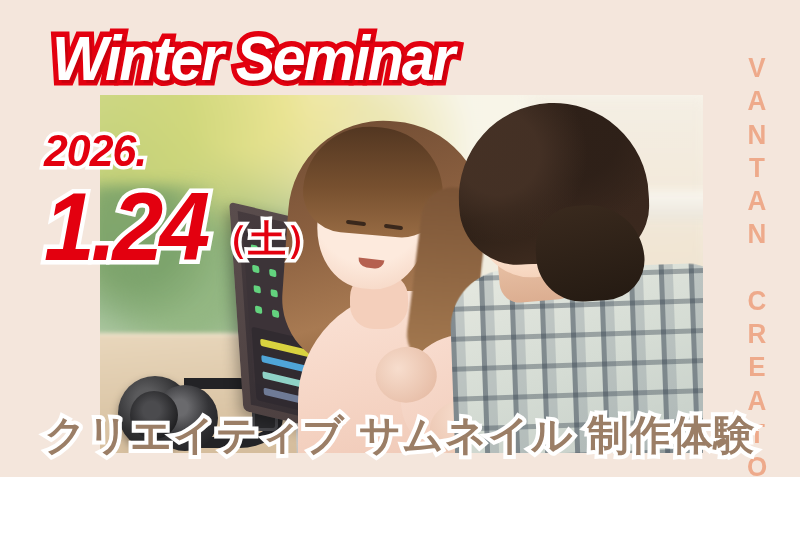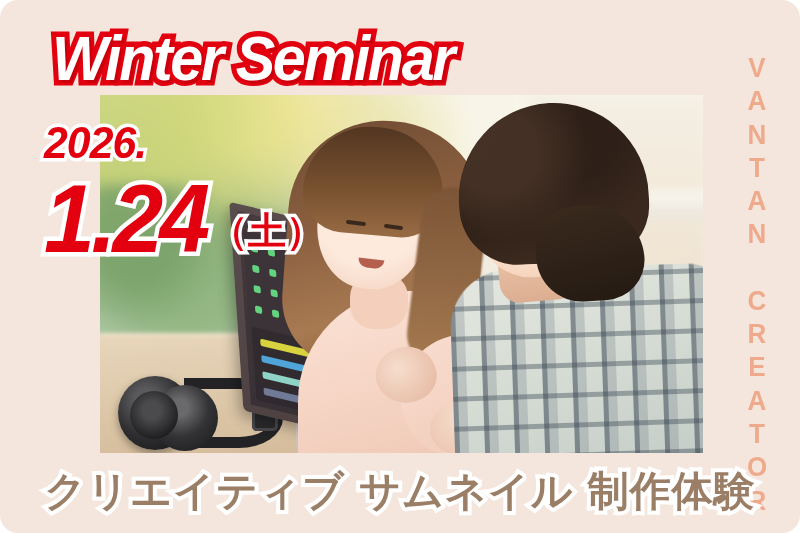--- a/index.html
+++ b/index.html
@@ -3,25 +3,24 @@
 <meta charset="utf-8">
 <style>
   html, body {
     margin: 0;
     padding: 0;
     background: #ffffff;
   }
   #poster {
     position: relative;
     width: 800px;
-    height: 533px;
+    height: 477px;
     overflow: hidden;
     background: #f4e6dc;
     font-family: "Liberation Sans", "DejaVu Sans", sans-serif;
-    border-radius: 18px;
   }
 
   
   #photo {
     position: absolute;
     left: 100px;
     top: 95px;
     width: 603px;
     height: 358px;
     overflow: hidden;
@@ -292,21 +291,21 @@
     -webkit-text-stroke: 11px #e3000f;
     paint-order: stroke fill;
     text-shadow:
       0 0 0 #e3000f,
       3px 3px 0 rgba(0,0,0,.10);
   }
 
   #date-block {
     position: absolute;
     left: 44px;
-    top: 120px;
+    top: 128px;
     line-height: 1;
   }
   #year {
     font-size: 45px;
     font-weight: 700;
     font-style: italic;
     color: #e3000f;
     letter-spacing: -1px;
     -webkit-text-stroke: 7px #ffffff;
     paint-order: stroke fill;

